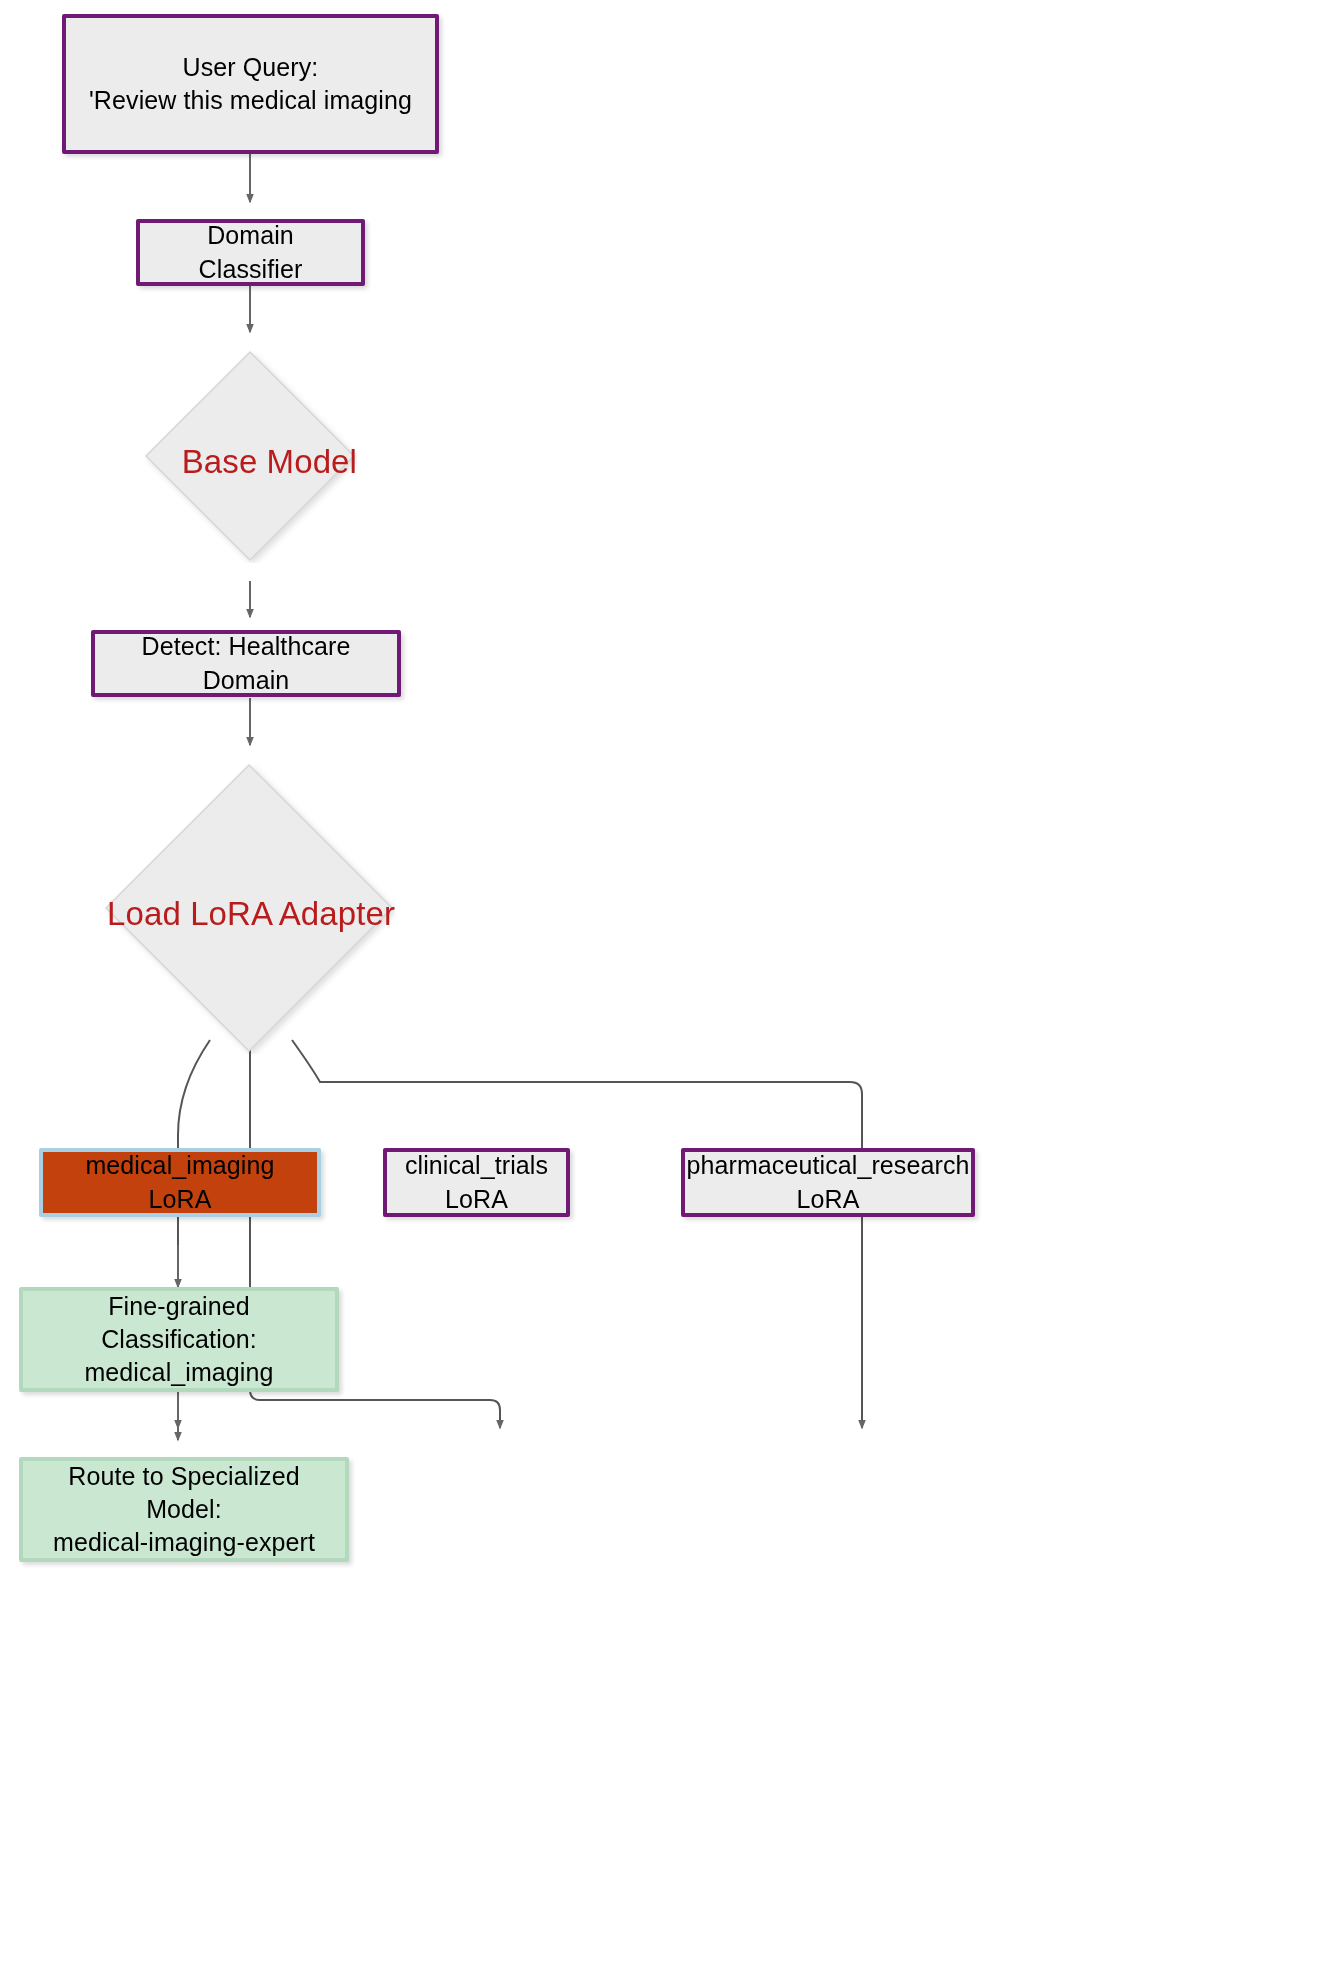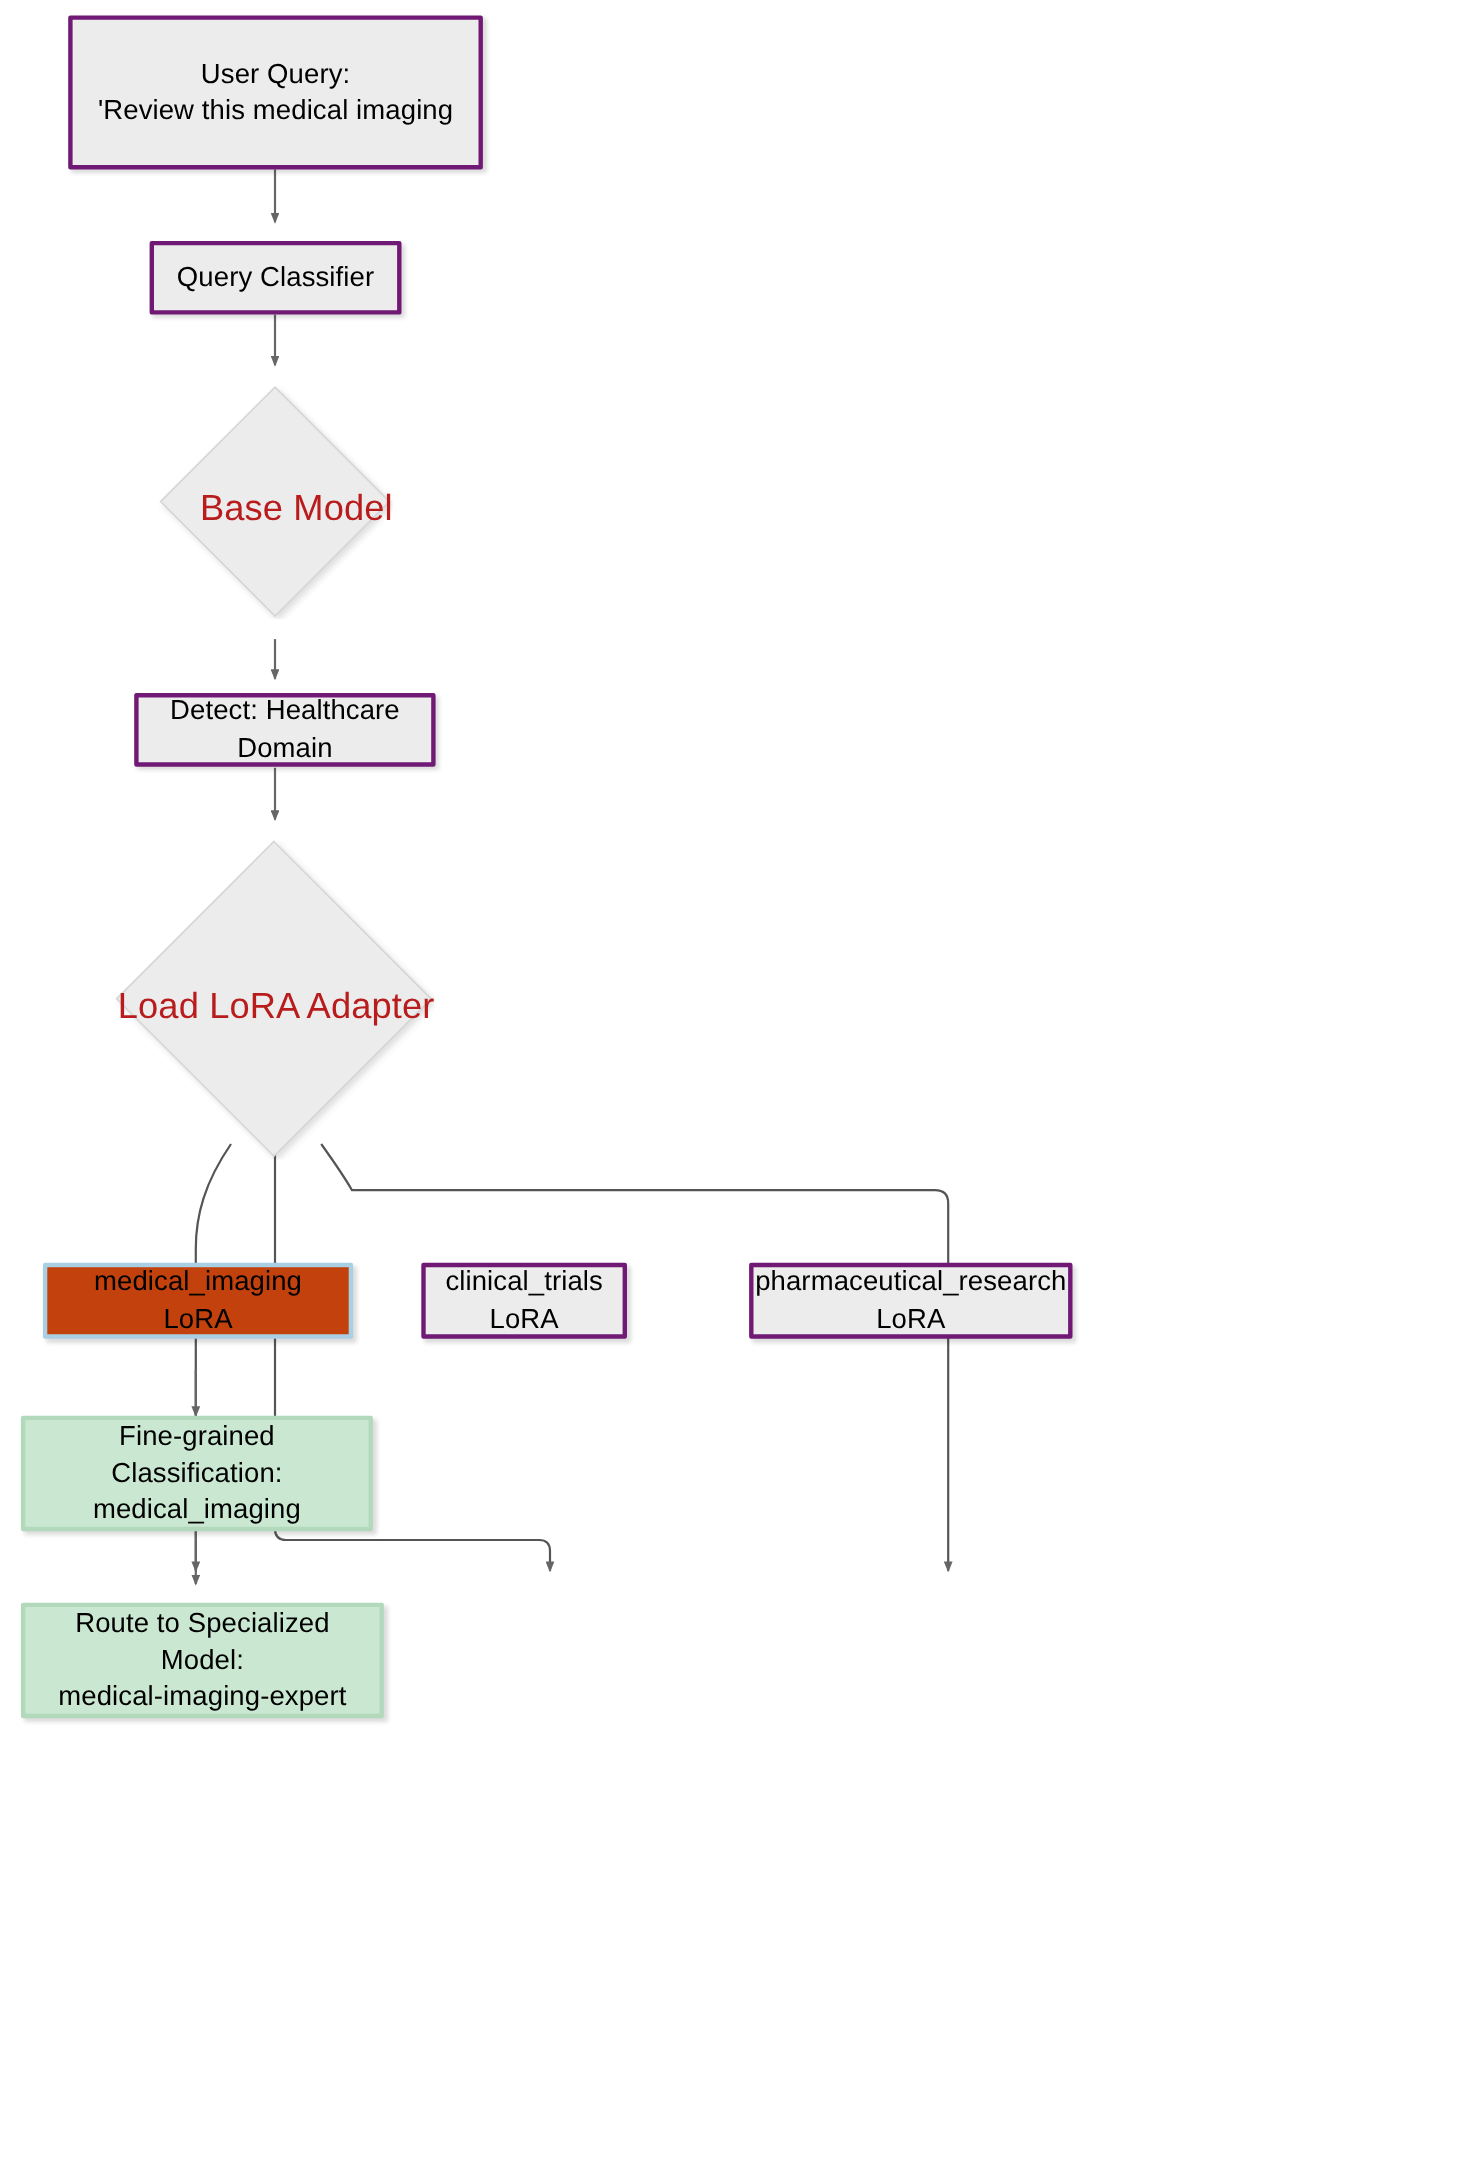--- a/index.html
+++ b/index.html
@@ -106,32 +106,32 @@
 
   <div class="node rect" style="left:62px; top:14px; width:377px; height:140px;">
     <div class="label">
       <div>User Query:</div>
       <div>'Review this medical imaging</div>
     </div>
   </div>
 
   <div class="node rect" style="left:136px; top:219px; width:229px; height:67px;">
     <div class="label">
-      <div>Query Classifier</div>
+      <div>Domain Classifier</div>
     </div>
   </div>
 
   <div class="diamond-wrap" style="left:143px; top:349px; width:214px; height:214px;">
     <svg class="diamond-shape" viewBox="0 0 214 214" xmlns="http://www.w3.org/2000/svg">
       <polygon points="107,3 211,107 107,211 3,107" fill="#ececec" stroke="#d6d6d6" stroke-width="1.5" style="filter:drop-shadow(3px 3px 3px rgba(0,0,0,0.13))"></polygon>
     </svg>
     <div class="diamond-label" style="top:94px;">Base Model</div>
   </div>
 
-  <div class="node rect" style="left:91px; top:630px; width:274px; height:67px;margin-left:31px;">
+  <div class="node rect" style="left:91px; top:630px; width:310px; height:67px;">
     <div class="label">
       <div>Detect: Healthcare Domain</div>
     </div>
   </div>
 
   <div class="diamond-wrap" style="left:103px; top:762px; width:292px; height:292px;">
     <svg class="diamond-shape" viewBox="0 0 292 292" xmlns="http://www.w3.org/2000/svg">
       <polygon points="146,3 289,146 146,289 3,146" fill="#ececec" stroke="#d6d6d6" stroke-width="1.5" style="filter:drop-shadow(3px 3px 3px rgba(0,0,0,0.13))"></polygon>
     </svg>
     <div class="diamond-label" style="top:133px;">Load LoRA Adapter</div>

